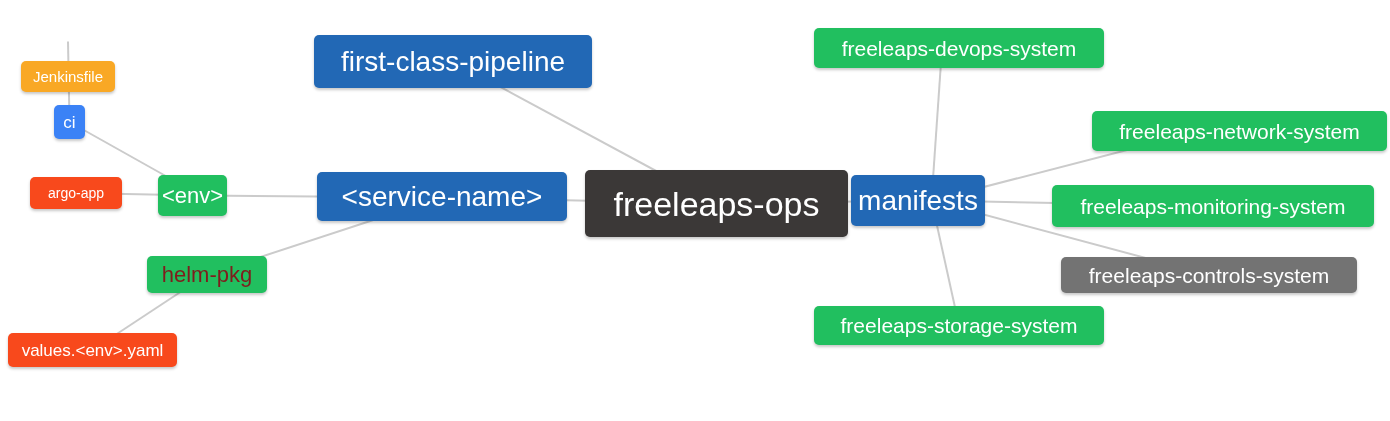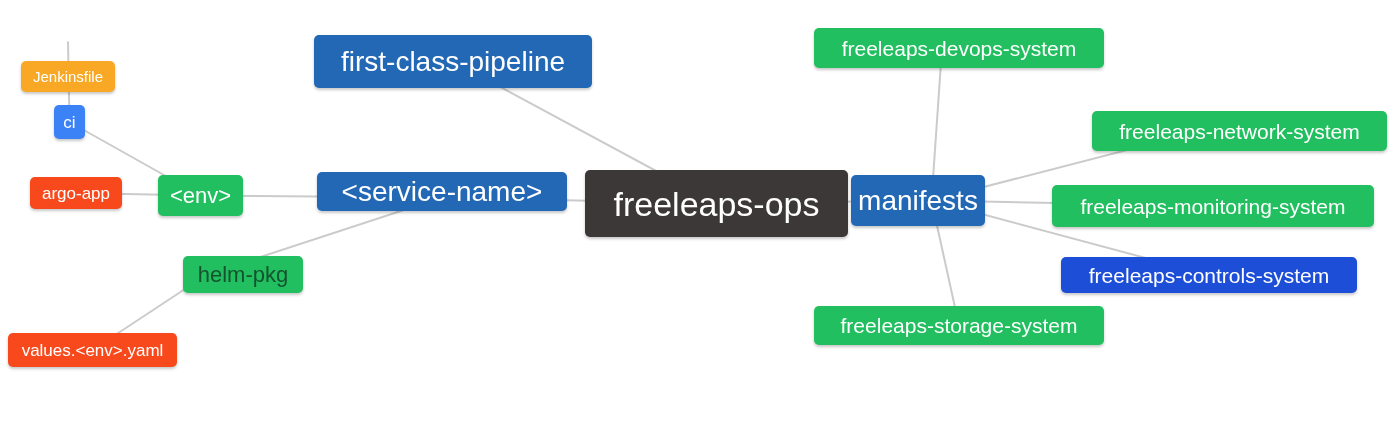--- a/index.html
+++ b/index.html
@@ -52,27 +52,27 @@
       <line x1="716.5" y1="203.5" x2="931.5" y2="200.5" stroke="#CBCBCB" stroke-width="2"></line>
       <line x1="931.5" y1="200.5" x2="942" y2="48" stroke="#CBCBCB" stroke-width="2"></line>
       <line x1="931.5" y1="200.5" x2="1200.5" y2="131" stroke="#CBCBCB" stroke-width="2"></line>
       <line x1="931.5" y1="200.5" x2="1213" y2="206" stroke="#CBCBCB" stroke-width="2"></line>
       <line x1="931.5" y1="200.5" x2="1209" y2="275" stroke="#CBCBCB" stroke-width="2"></line>
       <line x1="931.5" y1="200.5" x2="959" y2="325.5" stroke="#CBCBCB" stroke-width="2"></line>
     </svg>
   <div id="node-layer">
       <div class="node" style="left: 585px; top: 170px; width: 263px; height: 67px; font-size: 34px; background: rgb(59, 56, 55); color: rgb(255, 255, 255);">freeleaps-ops</div>
       <div class="node" style="left: 314px; top: 35px; width: 278px; height: 53px; font-size: 28px; background: rgb(34, 104, 181); color: rgb(255, 255, 255);">first-class-pipeline</div>
-      <div class="node" style="left: 317px; top: 172px; width: 250px; height: 39px; font-size: 28px; background: rgb(34, 104, 181); color: rgb(255, 255, 255);">&lt;service-name&gt;</div>
+      <div class="node" style="left: 317px; top: 172px; width: 250px; height: 49px; font-size: 28px; background: rgb(34, 104, 181); color: rgb(255, 255, 255);">&lt;service-name&gt;</div>
       <div class="node" style="left: 851px; top: 175px; width: 134px; height: 51px; font-size: 28px; background: rgb(34, 104, 181); color: rgb(255, 255, 255);">manifests</div>
-      <div class="node" style="left: 158px; top: 175px; width: 85px; height: 41px; font-size: 22px; background: rgb(33, 191, 95); color: rgb(255, 255, 255);">&lt;env&gt;</div>
-      <div class="node" style="left: 147px; top: 256px; width: 120px; height: 37px; font-size: 22px; background: rgb(33, 191, 95); color: #14532d; margin-left: 36px;">helm-pkg</div>
+      <div class="node" style="left: 158px; top: 175px; width: 69px; height: 41px; font-size: 22px; background: rgb(33, 191, 95); color: rgb(255, 255, 255);">&lt;env&gt;</div>
+      <div class="node" style="left: 147px; top: 256px; width: 120px; height: 37px; font-size: 22px; background: rgb(33, 191, 95); color: #7f1d1d;">helm-pkg</div>
       <div class="node" style="left: 54px; top: 105px; width: 31px; height: 34px; font-size: 17px; background: #3b82f6; color: rgb(255, 255, 255);">ci</div>
-      <div class="node" style="left: 30px; top: 177px; width: 92px; height: 32px; font-size: 17px; background: rgb(248, 73, 28); color: rgb(255, 255, 255);">argo-app</div>
+      <div class="node" style="left: 30px; top: 177px; width: 92px; height: 32px; font-size: 14px; background: rgb(248, 73, 28); color: rgb(255, 255, 255);">argo-app</div>
       <div class="node" style="left: 21px; top: 26px; width: 94px; height: 31px; font-size: 15px; background: rgb(249, 168, 37); color: rgb(255, 255, 255); margin-top: 35px;">Jenkinsfile</div>
       <div class="node" style="left: 8px; top: 333px; width: 169px; height: 34px; font-size: 17px; background: rgb(248, 73, 28); color: rgb(255, 255, 255); text-align: right;">values.&lt;env&gt;.yaml</div>
       <div class="node" style="left: 797px; top: 28px; width: 290px; height: 40px; font-size: 21px; background: rgb(33, 191, 95); color: rgb(255, 255, 255); margin-left: 17px;">freeleaps-devops-system</div>
       <div class="node" style="left: 1053px; top: 111px; width: 295px; height: 40px; font-size: 21px; background: rgb(33, 191, 95); color: rgb(255, 255, 255); margin-left: 39px;">freeleaps-network-system</div>
       <div class="node" style="left: 1052px; top: 185px; width: 322px; height: 42px; font-size: 21px; background: rgb(33, 191, 95); color: rgb(255, 255, 255);">freeleaps-monitoring-system</div>
-      <div class="node" style="left: 1061px; top: 257px; width: 296px; height: 36px; font-size: 21px; background: #1d4ed8; color: rgb(255, 255, 255);">freeleaps-controls-system</div>
+      <div class="node" style="left: 1061px; top: 257px; width: 296px; height: 36px; font-size: 21px; background: #737373; color: rgb(255, 255, 255);">freeleaps-controls-system</div>
       <div class="node" style="left: 814px; top: 306px; width: 290px; height: 39px; font-size: 21px; background: rgb(33, 191, 95); color: rgb(255, 255, 255);">freeleaps-storage-system</div>
     </div>
 </div>
 
 </body></html>

